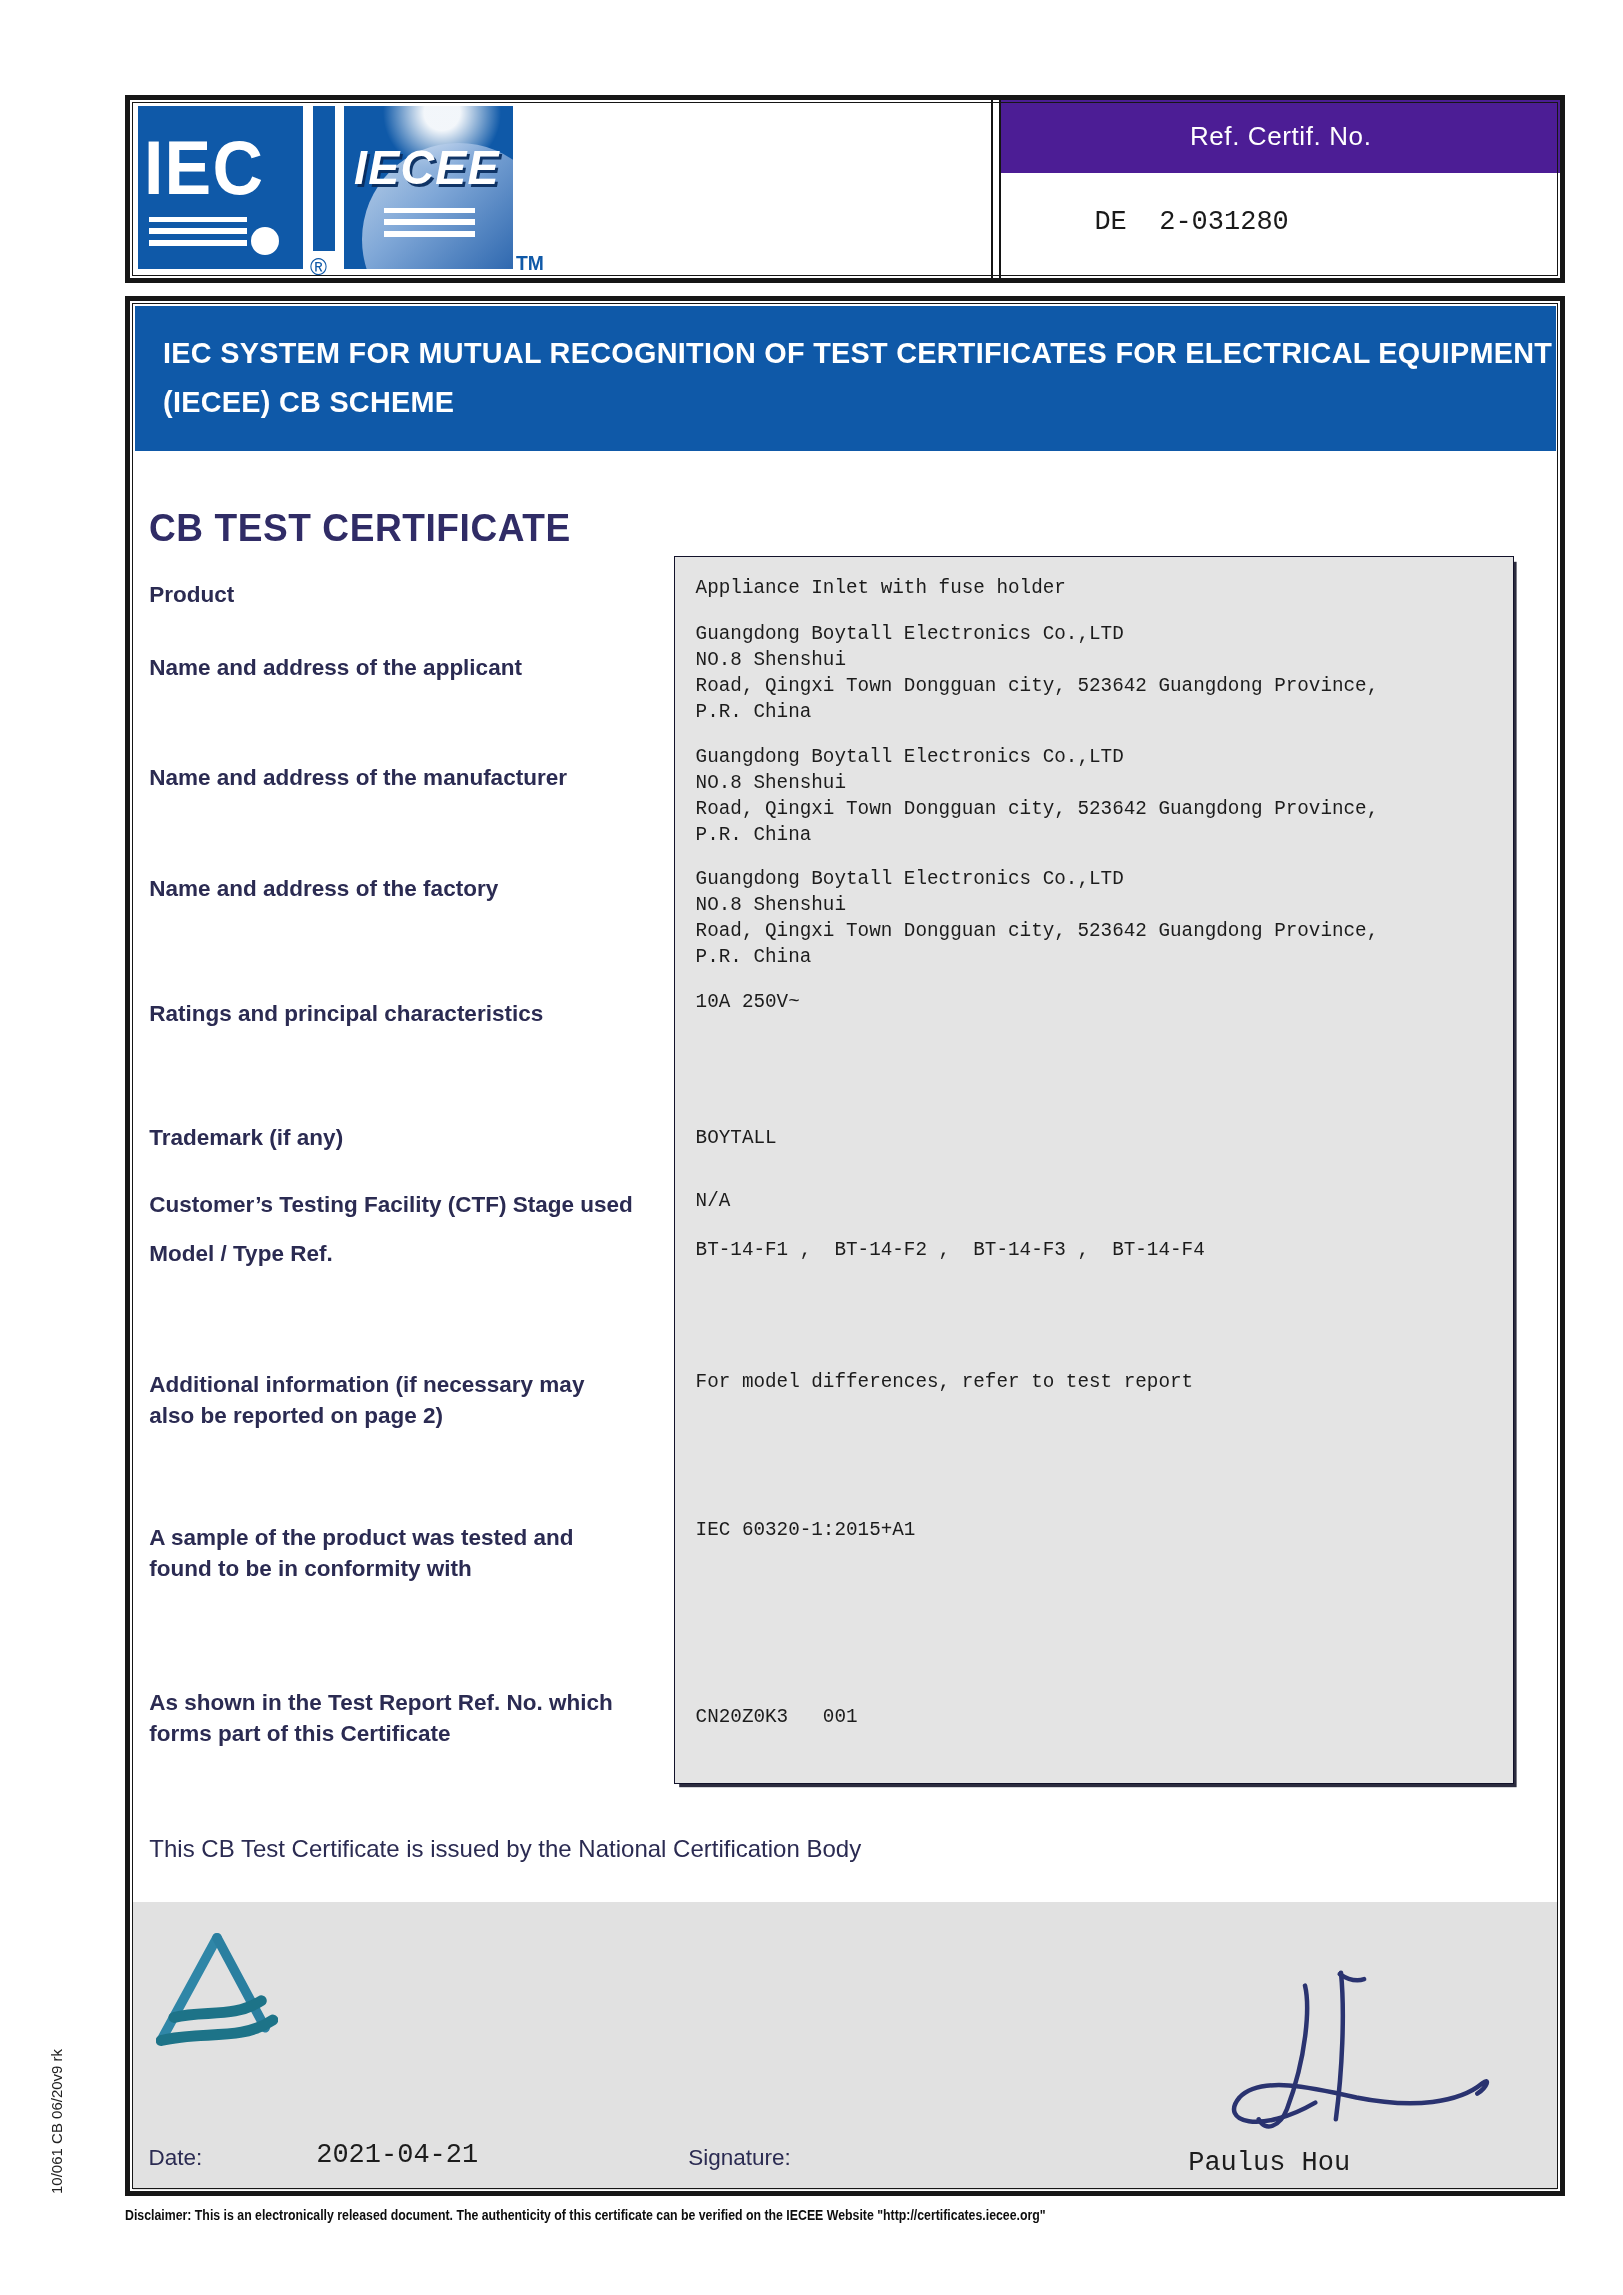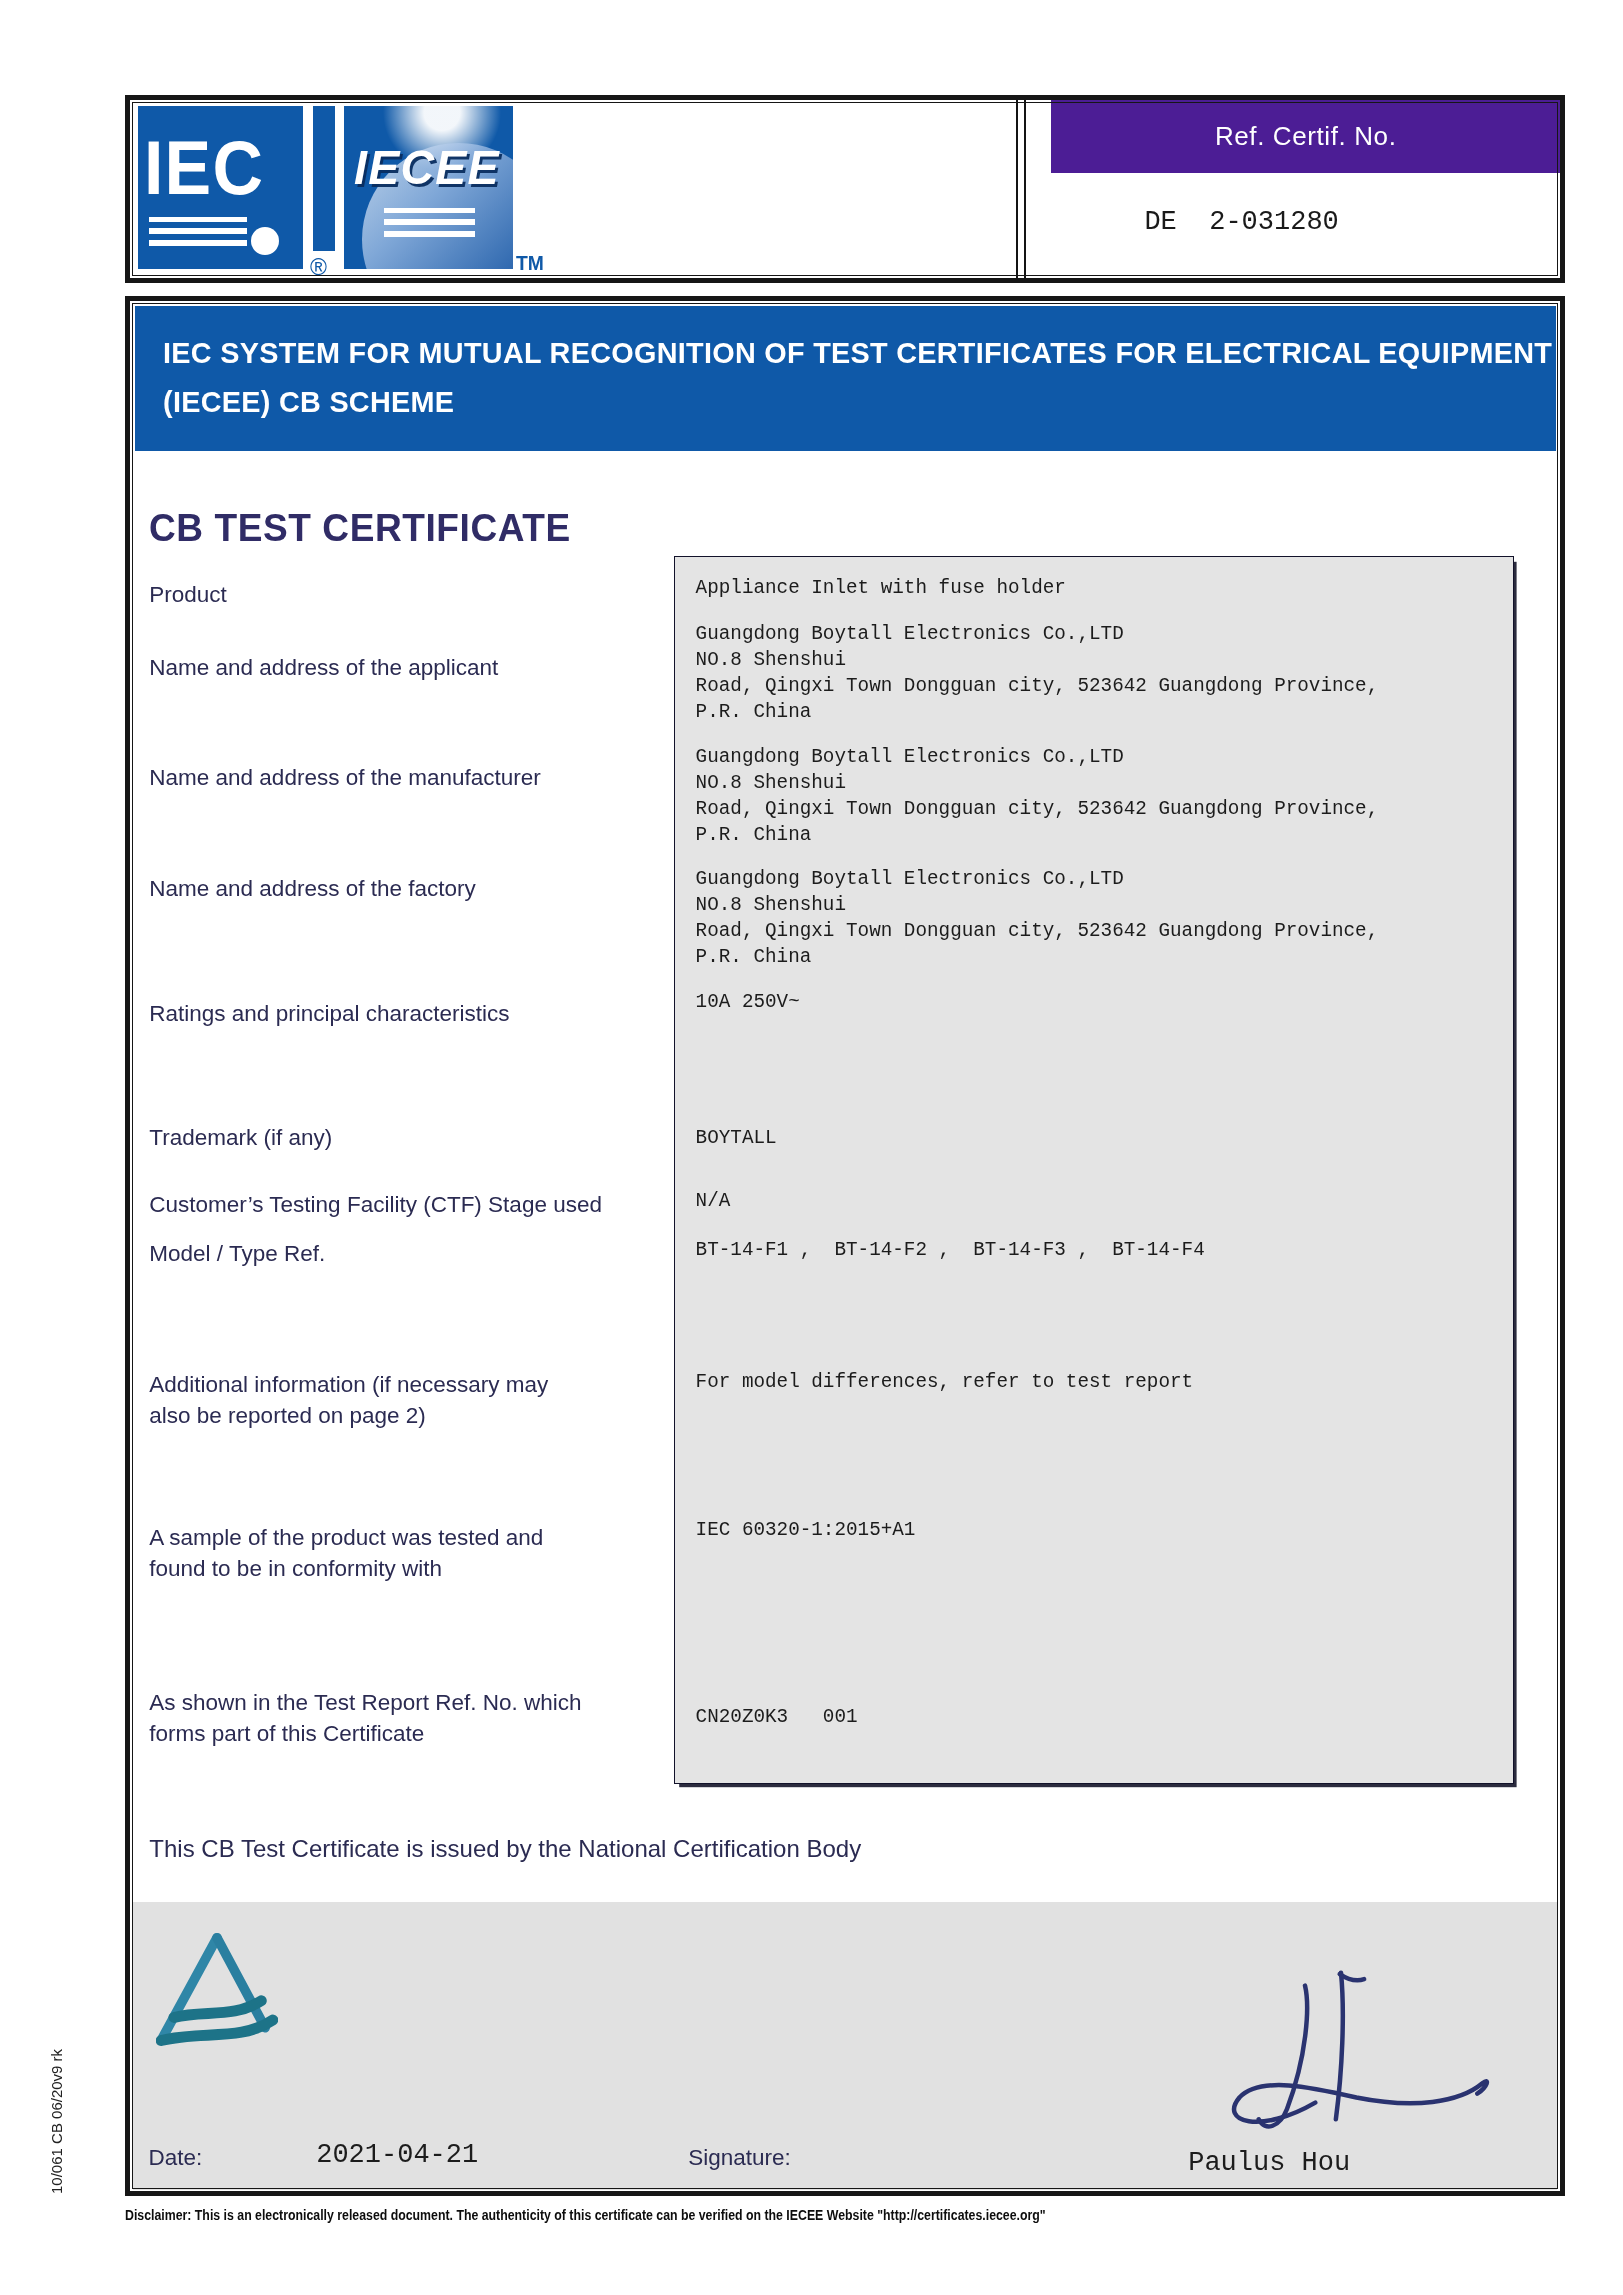--- a/index.html
+++ b/index.html
@@ -22,21 +22,21 @@
   .dframe::after{
     content:"";
     position:absolute;
     inset:1.9px;
     border:1.9px solid #161616;
     pointer-events:none;
     z-index:6;
   }
 
   
-  .header-box{ left:125px; top:95px; width:1440px; height:188px; display:flex;gap:25px; }
+  .header-box{ left:125px; top:95px; width:1440px; height:188px; display:flex; }
   .logos-cell{ position:relative; width:861px; background:#fff; }
   .hdr-divider{ width:6.4px; border-left:2.6px solid #141414; border-right:2.6px solid #141414; background:#fff; }
   .ref-cell{ flex:1; display:flex; flex-direction:column; background:#fff; }
   .ref-head{
     height:73px; background:#4c1d95; color:#fff;
     display:flex; align-items:center; justify-content:center;
     font-size:26px; letter-spacing:0.6px;
   }
   .ref-value{
     flex:1; display:flex; align-items:center;
@@ -94,21 +94,21 @@
     margin:22px 0 0 28px; font-size:30px; font-weight:bold; letter-spacing:0.3px;
     line-height:49px; transform:scaleX(0.96); transform-origin:left top;
   }
   .cert-title{
     position:absolute; left:19.3px; top:205px;
     color:#302c66; font-size:39px; font-weight:bold; letter-spacing:0.6px;
     transform:scaleX(0.95); transform-origin:left top;
   }
   .lbl{
     position:absolute; left:19.3px; width:541px;
-    color:#2b2b52; font-size:22.5px; line-height:31px; white-space:pre-line;
+    color:#2b2b52; font-size:22.5px; line-height:31px; white-space:pre-line;font-weight:bold;
   }
   .values-box{
     position:absolute; left:544px; top:255px; width:840px; height:1228px;
     background:#e4e4e4; border:1.9px solid #12122a; box-sizing:border-box;
     box-shadow:3.9px 4.5px 0 -1.3px #2b2b3e; z-index:2;padding-left:48px;
   }
   .val{
     position:absolute; left:20.6px;
     font-family:"Liberation Mono","DejaVu Sans Mono",monospace;
     font-size:19.3px; line-height:26px; color:#1c1c1c; white-space:pre;

